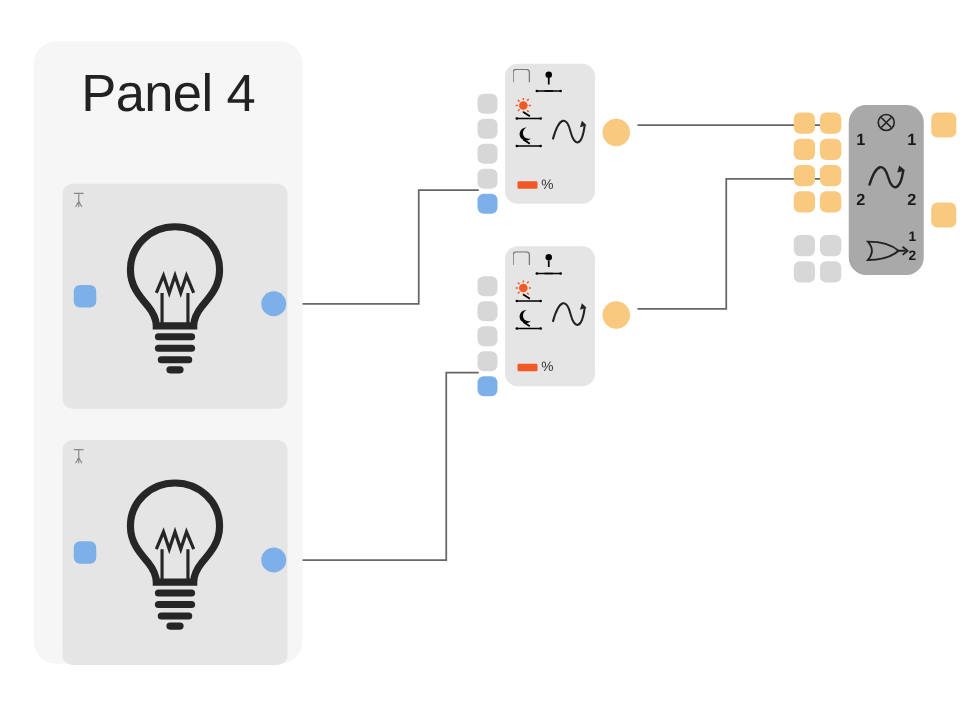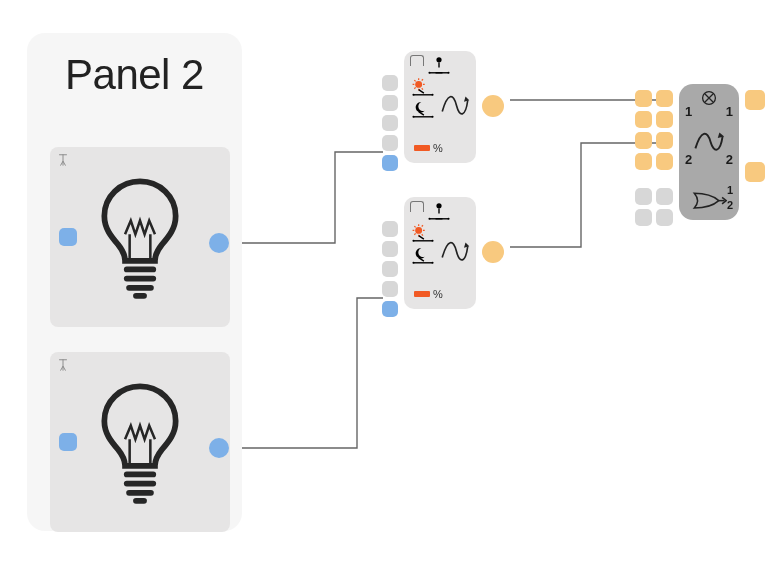--- a/index.html
+++ b/index.html
@@ -175,21 +175,21 @@
   <path d="M 219 243 L 335 243 L 335 152 L 383 152"></path>
 
   <path d="M 219 448 L 357 448 L 357 298 L 383 298"></path>
 
   <path d="M 510 100 L 657 100"></path>
 
   <path d="M 510 247 L 581 247 L 581 143 L 657 143"></path>
 </svg>
 
 <div class="panel">
-  <div class="panel-title">Panel 2</div>
+  <div class="panel-title">Panel 4</div>
 </div>
 
 <div class="light-block" style="left:50px; top:147px;">
   <span class="pin">
     <svg viewBox="0 0 24 24">
         <path d="M6 3h12M12 3v18M8 21l4-7 4 7" stroke="#888" stroke-width="1.6" fill="none" stroke-linecap="round"></path>
       </svg>
   </span>
   <span class="bulb">
     <svg viewBox="0 0 80 110">

